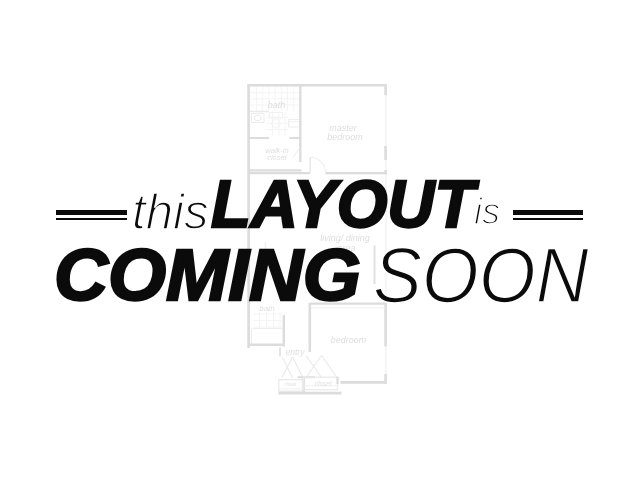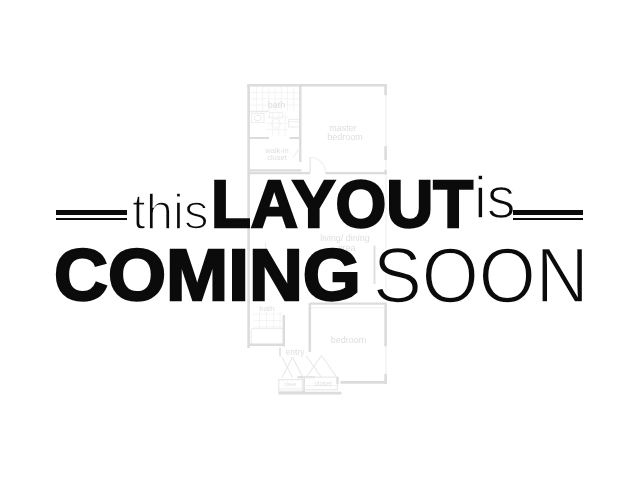--- a/index.html
+++ b/index.html
@@ -1,17 +1,17 @@
 <!DOCTYPE html>
 <html><head>
 <meta charset="utf-8">
 <style>
   html,body{margin:0;padding:0;background:#ffffff;}
   #stage{position:relative;width:640px;height:480px;overflow:hidden;background:#fff;
-         font-family:"Liberation Sans", sans-serif;}
+         font-family:"Liberation Sans", sans-serif;font-style:italic;}
   .txt{position:absolute;line-height:1;white-space:pre;color:#0b0b0b;transform-origin:0 0;}
   .bold{font-weight:700;}
   .reg{font-weight:400;}
   .dash{position:absolute;}
   .dash .a{height:4.8px;background:#0b0b0b;}
   .dash .b{height:2px;background:#0b0b0b;margin-top:2.6px;}
 </style>
 </head>
 <body>
 <div id="stage">
@@ -121,21 +121,21 @@
 
 <div class="dash" style="left:56.4px;top:210.2px;width:70.3px;">
   <div class="a"></div>
       <div class="b"></div>
 </div>
 
 <div class="txt reg" id="w-this" style="font-size:50.5px;left:131.8px;top:186.8px;transform:scaleX(0.974);-webkit-text-stroke:1.6px #ffffff;">this</div>
 
 <div class="txt bold" id="w-layout" style="font-size:67.4px;left:211.4px;top:170.2px;transform:scaleX(0.968);-webkit-text-stroke:2.4px #0b0b0b;">LAYOUT</div>
 
-<div class="txt reg" id="w-is" style="font-size:59px;left:474.1px;top:169px;transform:scaleX(0.977);-webkit-text-stroke:1.6px #ffffff;">is</div>
+<div class="txt reg" id="w-is" style="font-size:37px;left:474.1px;top:193px;transform:scaleX(0.977);-webkit-text-stroke:1.6px #ffffff;">is</div>
 
 <div class="dash" style="left:512.8px;top:210.2px;width:70px;">
   <div class="a"></div>
       <div class="b"></div>
 </div>
 
 <div class="txt bold" id="w-coming" style="font-size:72.7px;left:54.2px;top:239.4px;transform:scaleX(1.027);-webkit-text-stroke:2.4px #0b0b0b;">COMING</div>
 
 <div class="txt reg" id="w-soon" style="font-size:78.6px;left:372.7px;top:236.3px;transform:scaleX(0.932);-webkit-text-stroke:1.7px #ffffff;">SOON</div>
 

